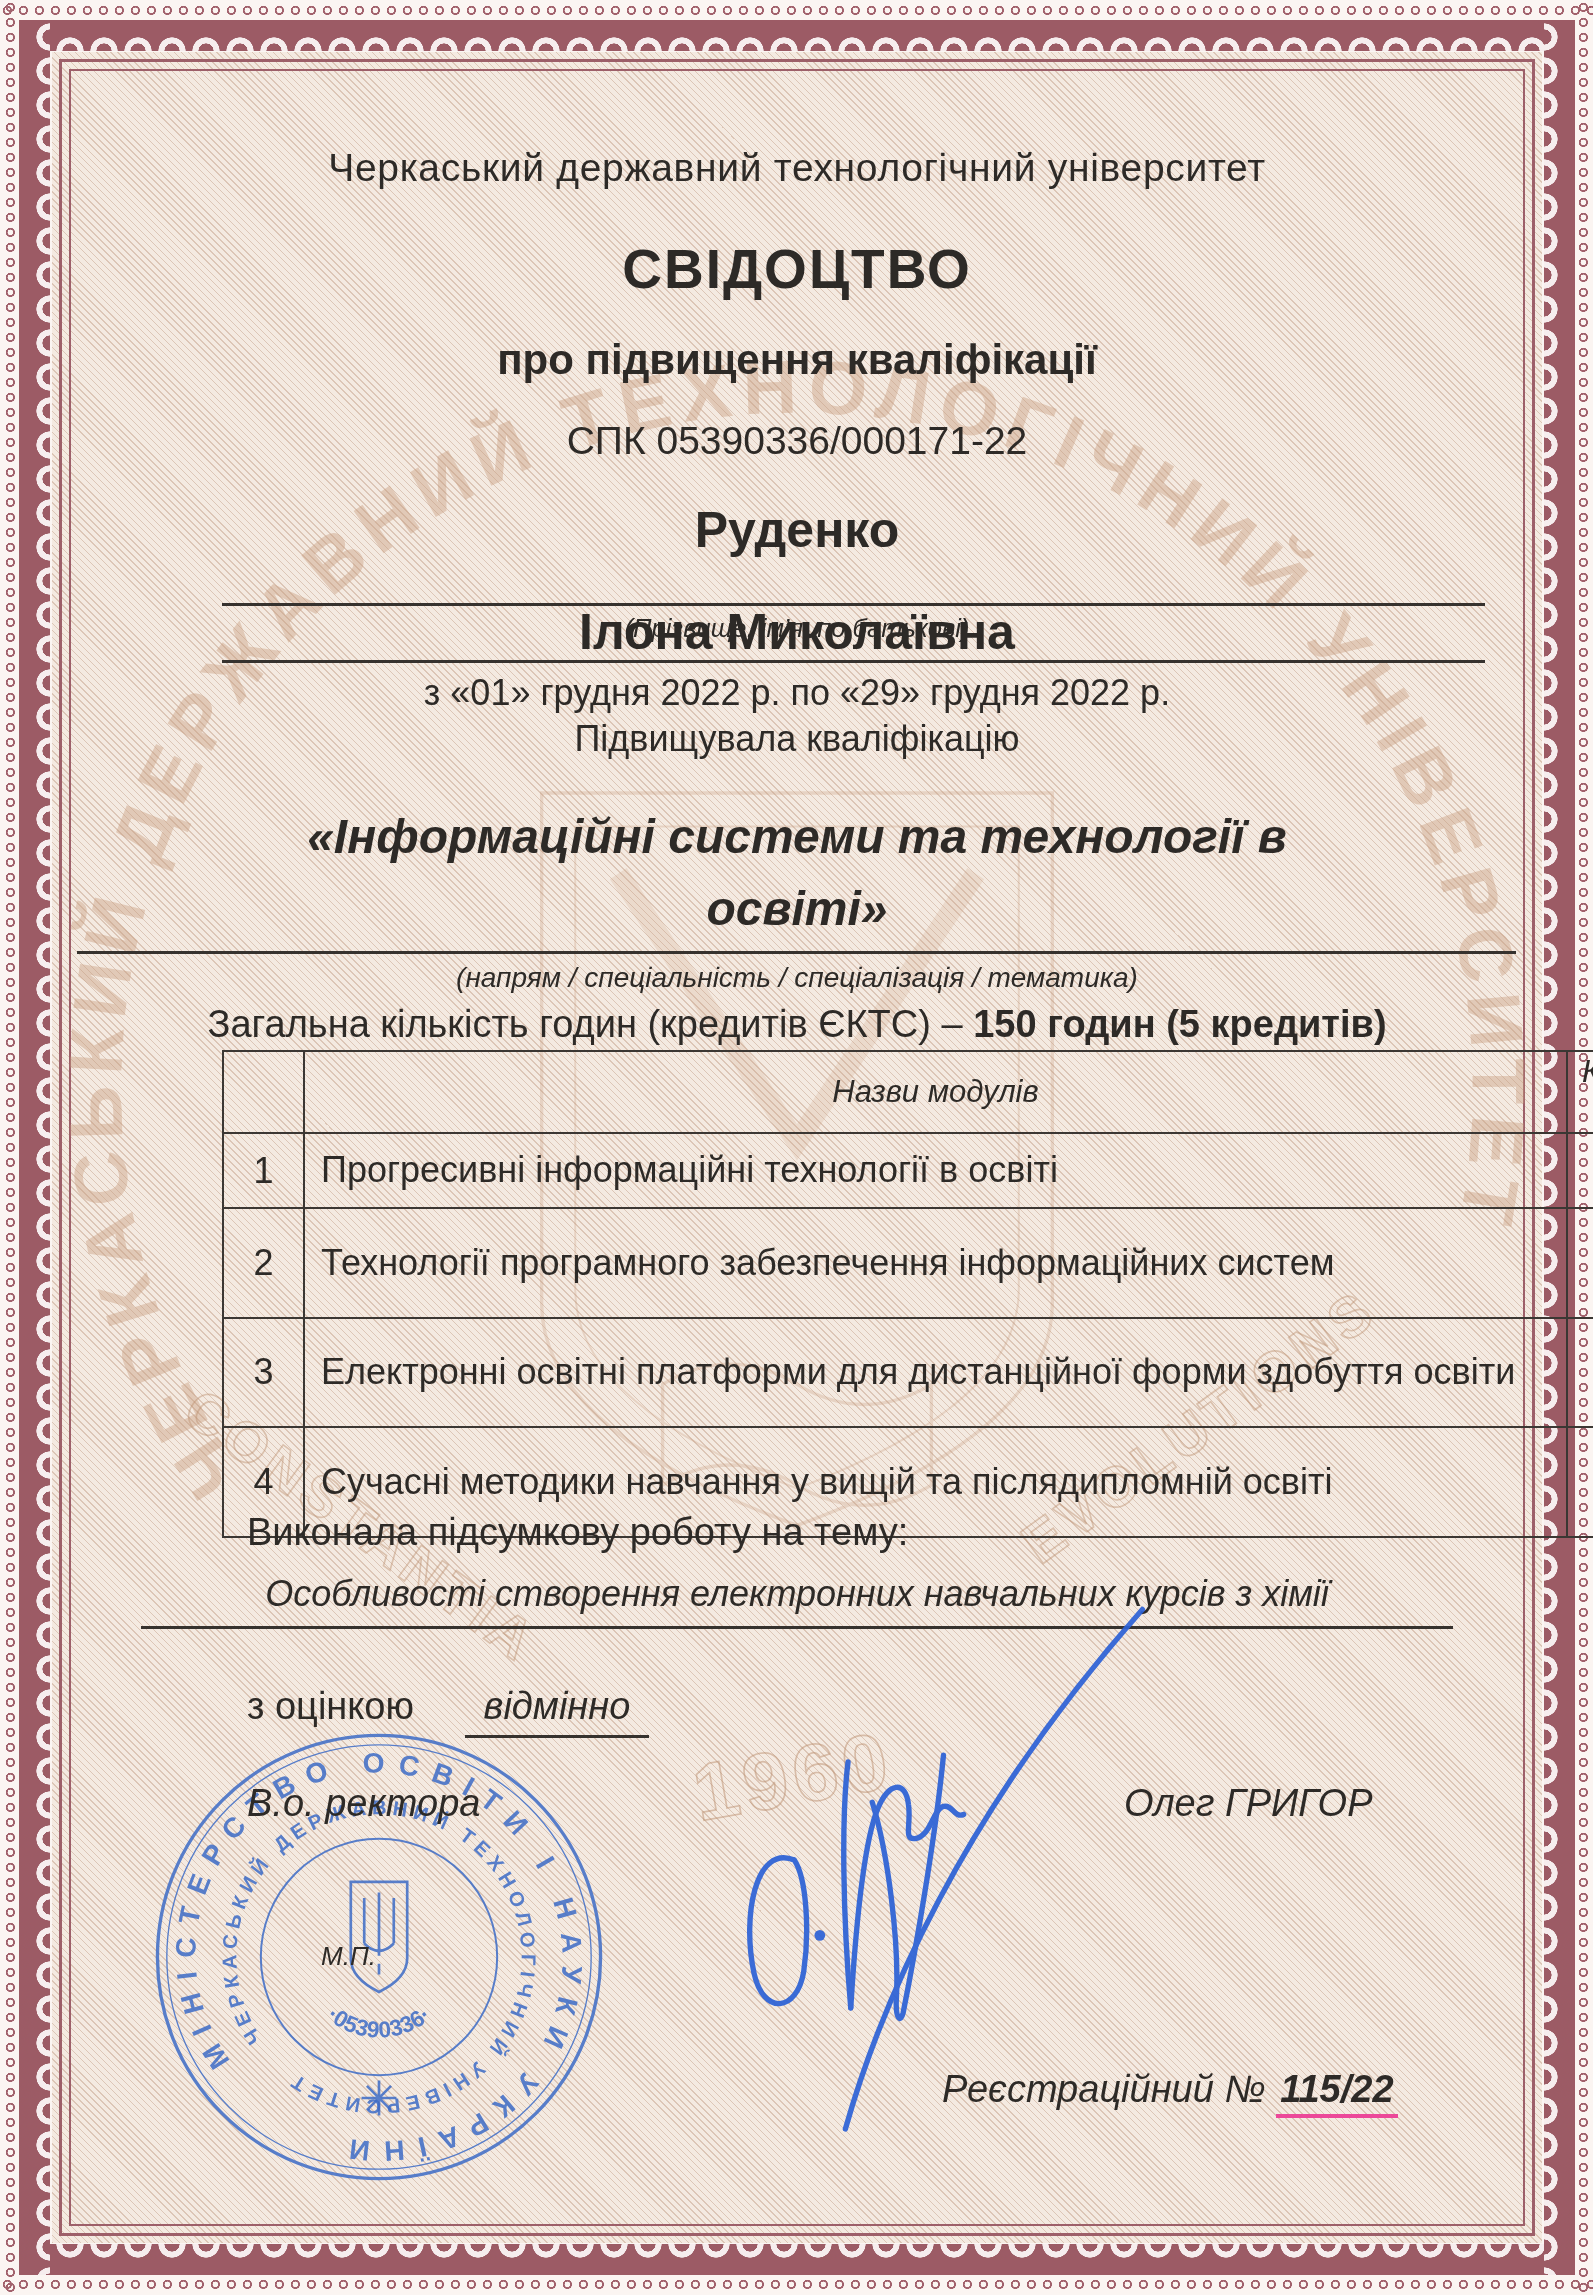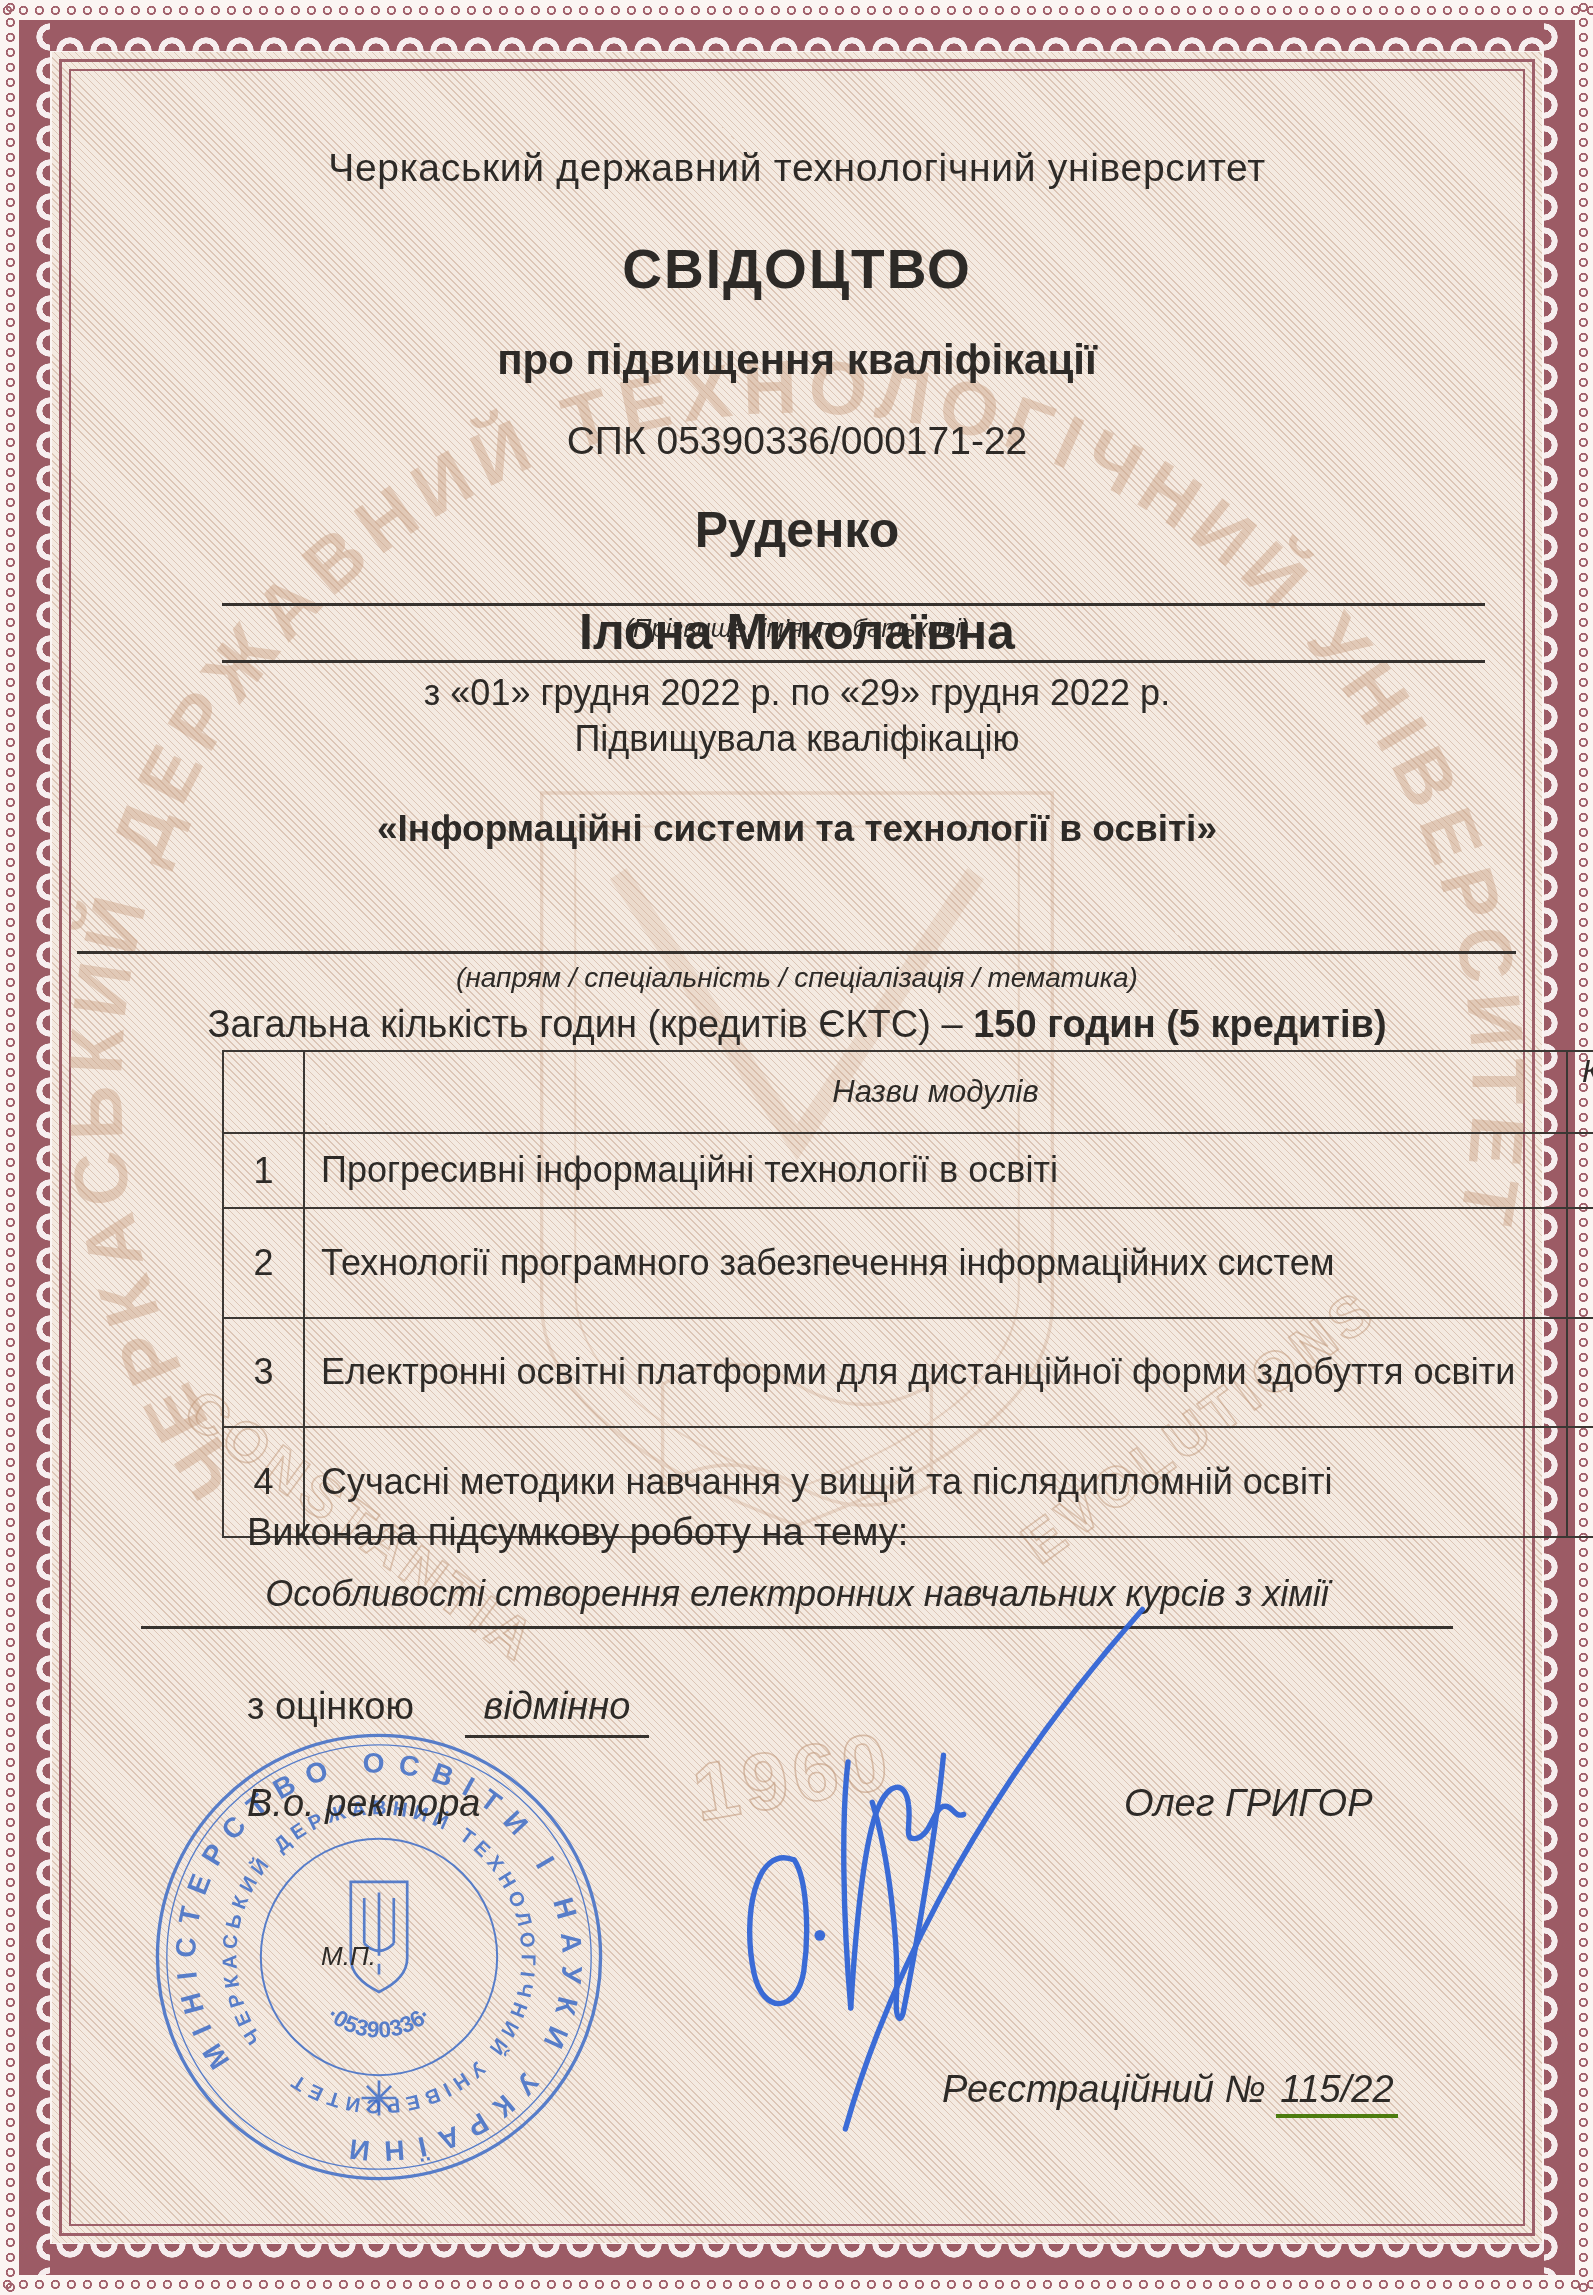--- a/index.html
+++ b/index.html
@@ -58,21 +58,21 @@
   .surname{top:501px;font-size:50px;font-weight:bold;}
   .rule{position:absolute;height:3.4px;background:#36322e;}
   .rule.r1{top:603px;left:222px;width:1263px;}
   .rule.r2{top:660px;left:222px;width:1263px;}
   .rule.r3{top:951px;left:77px;width:1439px;}
   .caption1{top:614px;font-size:25.5px;font-style:italic;}
   .given{top:603px;font-size:50px;font-weight:bold;}
   .period{top:672px;font-size:36px;}
   .activity{top:718px;font-size:36px;}
   .prog-intro{top:761px;font-size:35px;font-style:italic;}
-  .prog-title{top:801px;left:273px;right:273px;font-size:37px;font-weight:bold;line-height:1.5;}
+  .prog-title{top:801px;left:273px;right:273px;font-size:48px;font-weight:bold;font-style:italic;line-height:1.5;}
   .prog-caption{top:962px;font-size:28px;font-style:italic;}
   .hours-line{top:1003px;font-size:38px;}
   .hours-line b{font-weight:bold;}
   
   table.modules{position:absolute;top:1050px;left:222px;width:1514px;border-collapse:collapse;z-index:4;
     font-size:36px;color:#2d2a27;}
   table.modules td,table.modules th{border:2px solid #3b3733;vertical-align:middle;background:transparent;}
   table.modules th{font-weight:normal;font-style:italic;font-size:31px;text-align:center;height:78px;line-height:1.25;}
   td.c-num{width:77px;text-align:center;}
   td.c-name{padding:6.7px 16px;line-height:1.35;text-align:left;}
@@ -83,21 +83,21 @@
   .final-label{position:absolute;top:1511px;left:247px;font-size:38px;z-index:4;}
   .theme{position:absolute;top:1573px;left:141px;width:1312px;text-align:center;font-size:36px;font-style:italic;
     padding-bottom:10.8px;border-bottom:3.4px solid #36322e;z-index:4;}
   .grade-row{position:absolute;top:1685px;left:247px;font-size:38px;z-index:4;}
   .grade-value{font-style:italic;display:inline-block;margin-left:40px;padding:0 19px 6.7px 19px;border-bottom:3.4px solid #36322e;}
   .role{position:absolute;top:1782px;left:247px;font-size:38px;font-style:italic;z-index:4;}
   .seal-mark{position:absolute;top:1941px;left:321px;font-size:26px;font-style:italic;z-index:4;}
   .issue-date{position:absolute;top:2068px;left:247px;font-size:38px;font-style:italic;z-index:4;}
   .sig-name{position:absolute;top:1782px;left:1124px;font-size:38px;font-style:italic;z-index:4;}
   .reg{position:absolute;top:2068px;left:942px;font-size:38px;font-style:italic;z-index:4;}
-  .reg-value{font-weight:normal;border-bottom:4px solid #4d7c0f;padding:0 4px 4px 4px;}
+  .reg-value{font-weight:bold;border-bottom:4px solid #ec4899;padding:0 4px 4px 4px;}
 </style>
 </head>
 <body>
 
 <div class="page">
 
   <div class="paper"></div>
   <div class="orna top"></div>
   <div class="orna bottom"></div>
   <div class="orna left"></div>

